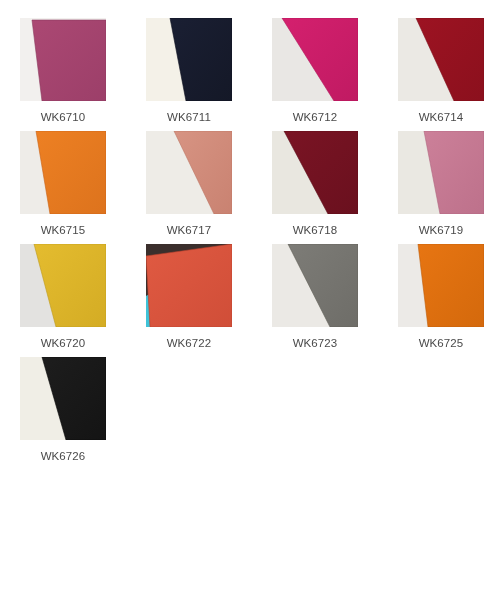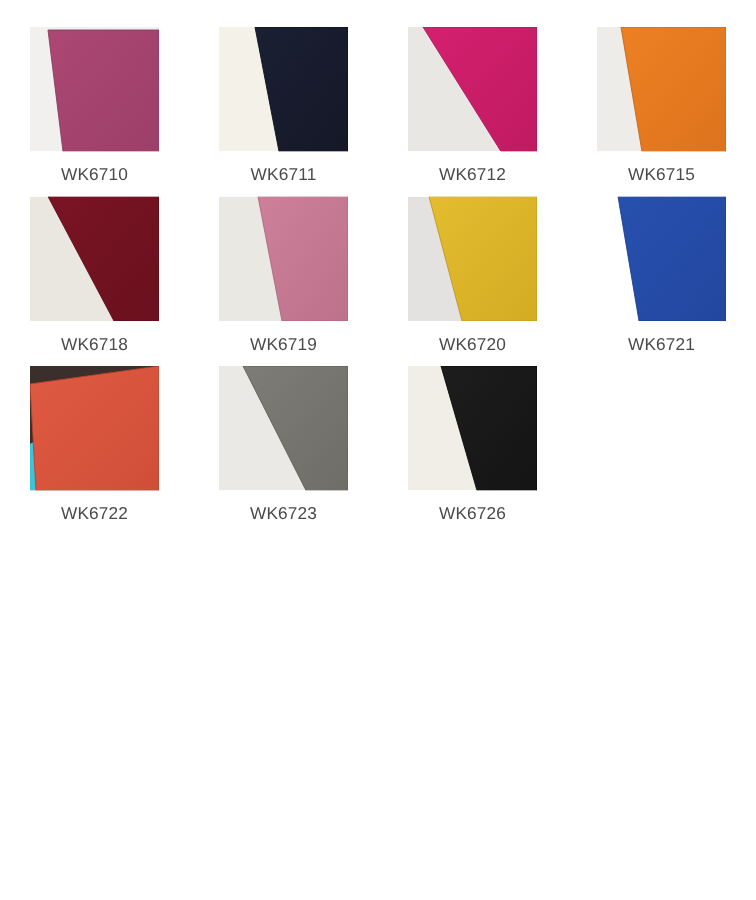--- a/index.html
+++ b/index.html
@@ -107,35 +107,65 @@
           <rect x="0" y="0" width="86" height="83" fill="#e9e7e4"></rect>
           <polygon points="10,0 86,0 86,83 62,83" fill="url(#g2)" stroke="#b01659" stroke-width="0.6"></polygon>
         </svg>
       </div>
       <div class="swatch-label">WK6712</div>
     </div>
     <div class="swatch-cell">
       <div class="swatch-image">
         <svg viewBox="0 0 86 83" preserveAspectRatio="none">
           <defs>
+            <linearGradient id="g4" x1="0" y1="0" x2="1" y2="1">
+              <stop offset="0%" stop-color="#9d1322"></stop>
+              <stop offset="100%" stop-color="#8b101d"></stop>
+            </linearGradient>
+          </defs>
+          <rect x="0" y="0" width="86" height="83" fill="#ebe9e4"></rect>
+          <polygon points="18,0 86,0 86,83 56,83" fill="url(#g4)" stroke="#7d0e19" stroke-width="0.6"></polygon>
+        </svg>
+      </div>
+      <div class="swatch-label">WK6714</div>
+    </div>
+    <div class="swatch-cell">
+      <div class="swatch-image">
+        <svg viewBox="0 0 86 83" preserveAspectRatio="none">
+          <defs>
             <linearGradient id="g5" x1="0" y1="0" x2="1" y2="1">
               <stop offset="0%" stop-color="#ed8023"></stop>
               <stop offset="100%" stop-color="#dd731d"></stop>
             </linearGradient>
           </defs>
           <rect x="0" y="0" width="86" height="83" fill="#eeece8"></rect>
           <polygon points="16,0 86,0 86,83 30,83" fill="url(#g5)" stroke="#c96317" stroke-width="0.6"></polygon>
         </svg>
       </div>
       <div class="swatch-label">WK6715</div>
     </div>
     <div class="swatch-cell">
       <div class="swatch-image">
         <svg viewBox="0 0 86 83" preserveAspectRatio="none">
           <defs>
+            <linearGradient id="g7" x1="0" y1="0" x2="1" y2="1">
+              <stop offset="0%" stop-color="#d79483"></stop>
+              <stop offset="100%" stop-color="#c98271"></stop>
+            </linearGradient>
+          </defs>
+          <rect x="0" y="0" width="86" height="83" fill="#eeece7"></rect>
+          <polygon points="28,0 86,0 86,83 68,83" fill="url(#g7)" stroke="#bd7563" stroke-width="0.6"></polygon>
+        </svg>
+      </div>
+      <div class="swatch-label">WK6717</div>
+    </div>
+    <div class="swatch-cell">
+      <div class="swatch-image">
+        <svg viewBox="0 0 86 83" preserveAspectRatio="none">
+          <defs>
             <linearGradient id="g8" x1="0" y1="0" x2="1" y2="1">
               <stop offset="0%" stop-color="#7a1424"></stop>
               <stop offset="100%" stop-color="#6a101e"></stop>
             </linearGradient>
           </defs>
           <rect x="0" y="0" width="86" height="83" fill="#e9e7e0"></rect>
           <polygon points="12,0 86,0 86,83 56,83" fill="url(#g8)" stroke="#5c0d19" stroke-width="0.6"></polygon>
         </svg>
       </div>
       <div class="swatch-label">WK6718</div>
@@ -167,35 +197,20 @@
           <rect x="0" y="0" width="86" height="83" fill="#e3e2e0"></rect>
           <polygon points="14,0 86,0 86,83 36,83" fill="url(#g10)" stroke="#bd9a1f" stroke-width="0.6"></polygon>
         </svg>
       </div>
       <div class="swatch-label">WK6720</div>
     </div>
     <div class="swatch-cell">
       <div class="swatch-image">
         <svg viewBox="0 0 86 83" preserveAspectRatio="none">
           <defs>
-            <linearGradient id="g11" x1="0" y1="0" x2="1" y2="1">
-              <stop offset="0%" stop-color="#2750ad"></stop>
-              <stop offset="100%" stop-color="#2247a0"></stop>
-            </linearGradient>
-          </defs>
-          <rect x="0" y="0" width="86" height="83" fill="#ffffff"></rect>
-          <polygon points="14,0 86,0 86,83 28,83" fill="url(#g11)" stroke="#1e3f8f" stroke-width="0.6"></polygon>
-        </svg>
-      </div>
-      <div class="swatch-label">WK6721</div>
-    </div>
-    <div class="swatch-cell">
-      <div class="swatch-image">
-        <svg viewBox="0 0 86 83" preserveAspectRatio="none">
-          <defs>
             <linearGradient id="g12" x1="0" y1="0" x2="1" y2="1">
               <stop offset="0%" stop-color="#e05a42"></stop>
               <stop offset="100%" stop-color="#d04e38"></stop>
             </linearGradient>
           </defs>
           <rect x="0" y="0" width="86" height="83" fill="#3b2f2c"></rect>
           <polygon points="0,52 20,40 10,83 0,83" fill="#3fc3d8"></polygon>
           <polygon points="0,12 86,0 86,83 4,83" fill="url(#g12)" stroke="#b8422e" stroke-width="0.6"></polygon>
         </svg>
       </div>
@@ -213,20 +228,35 @@
           <rect x="0" y="0" width="86" height="83" fill="#ebe9e5"></rect>
           <polygon points="16,0 86,0 86,83 58,83" fill="url(#g13)" stroke="#616057" stroke-width="0.6"></polygon>
         </svg>
       </div>
       <div class="swatch-label">WK6723</div>
     </div>
     <div class="swatch-cell">
       <div class="swatch-image">
         <svg viewBox="0 0 86 83" preserveAspectRatio="none">
           <defs>
+            <linearGradient id="g15" x1="0" y1="0" x2="1" y2="1">
+              <stop offset="0%" stop-color="#e77512"></stop>
+              <stop offset="100%" stop-color="#d4690c"></stop>
+            </linearGradient>
+          </defs>
+          <rect x="0" y="0" width="86" height="83" fill="#eceae7"></rect>
+          <polygon points="20,0 86,0 86,83 30,83" fill="url(#g15)" stroke="#bd5c0a" stroke-width="0.6"></polygon>
+        </svg>
+      </div>
+      <div class="swatch-label">WK6725</div>
+    </div>
+    <div class="swatch-cell">
+      <div class="swatch-image">
+        <svg viewBox="0 0 86 83" preserveAspectRatio="none">
+          <defs>
             <linearGradient id="g16" x1="0" y1="0" x2="1" y2="1">
               <stop offset="0%" stop-color="#1d1d1d"></stop>
               <stop offset="100%" stop-color="#141414"></stop>
             </linearGradient>
           </defs>
           <rect x="0" y="0" width="86" height="83" fill="#f0eee6"></rect>
           <polygon points="22,0 86,0 86,83 46,83" fill="url(#g16)" stroke="#0a0a0a" stroke-width="0.6"></polygon>
         </svg>
       </div>
       <div class="swatch-label">WK6726</div>

